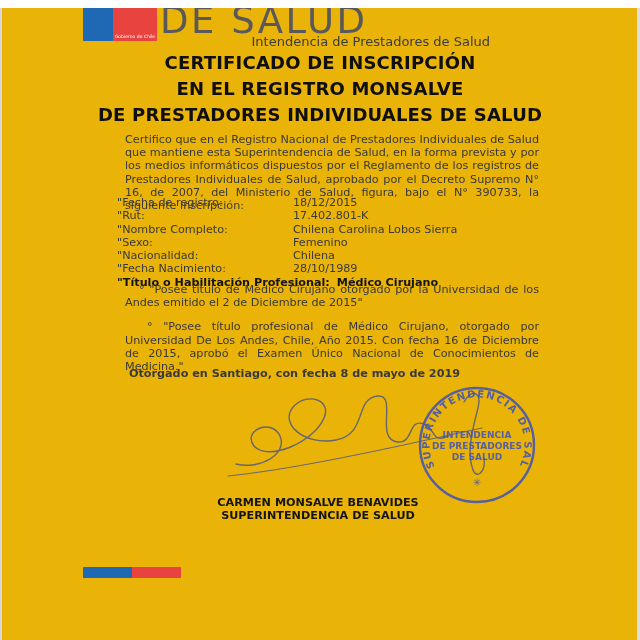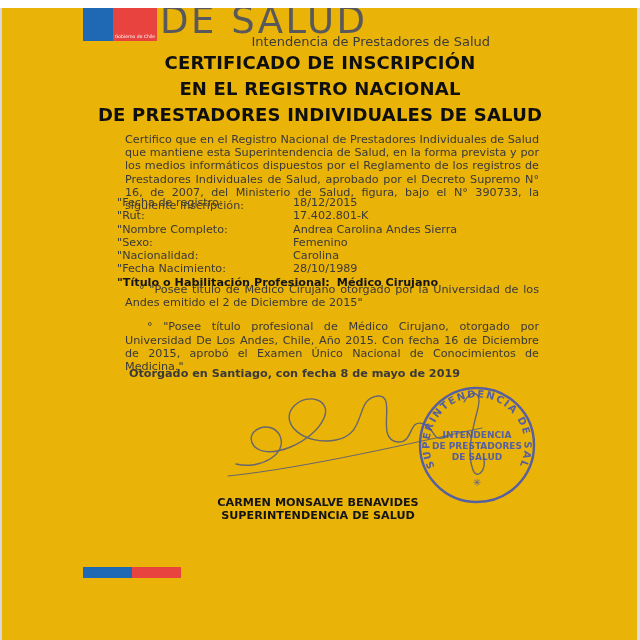--- a/index.html
+++ b/index.html
@@ -68,40 +68,40 @@
     <div class="logo-red">
       <span>Gobierno de Chile</span>
     </div>
   </div>
   <div class="brand-clip">
     <div class="brand-text">DE SALUD</div>
   </div>
   <div class="intendencia">Intendencia de Prestadores de Salud</div>
 
   <div class="tline t1">CERTIFICADO DE INSCRIPCIÓN</div>
-  <div class="tline t2">EN EL REGISTRO NACIONAL</div>
+  <div class="tline t2">EN EL REGISTRO MONSALVE</div>
   <div class="tline t3">DE PRESTADORES INDIVIDUALES DE SALUD</div>
 
   <div class="intro">Certifico que en el Registro Nacional de Prestadores Individuales de Salud que mantiene esta Superintendencia de Salud, en la forma prevista y por los medios informáticos dispuestos por el Reglamento de los registros de Prestadores Individuales de Salud, aprobado por el Decreto Supremo N° 16, de 2007, del Ministerio de Salud, figura, bajo el N° 390733, la siguiente inscripción:</div>
 
   <div class="fields">
     <div class="frow">
       <span class="flabel">"Fecha de registro:</span><span class="fvalue">18/12/2015</span>
     </div>
     <div class="frow">
       <span class="flabel">"Rut:</span><span class="fvalue">17.402.801-K</span>
     </div>
     <div class="frow">
-      <span class="flabel">"Nombre Completo:</span><span class="fvalue">Andrea Carolina Andes Sierra</span>
+      <span class="flabel">"Nombre Completo:</span><span class="fvalue">Chilena Carolina Lobos Sierra</span>
     </div>
     <div class="frow">
       <span class="flabel">"Sexo:</span><span class="fvalue">Femenino</span>
     </div>
     <div class="frow">
-      <span class="flabel">"Nacionalidad:</span><span class="fvalue">Carolina</span>
+      <span class="flabel">"Nacionalidad:</span><span class="fvalue">Chilena</span>
     </div>
     <div class="frow">
       <span class="flabel">"Fecha Nacimiento:</span><span class="fvalue">28/10/1989</span>
     </div>
     <div class="frow frow-bold">
       <span>"Título o Habilitación Profesional:</span><span class="fvalue">Médico Cirujano</span>
     </div>
   </div>
 
   <div class="bullets">

